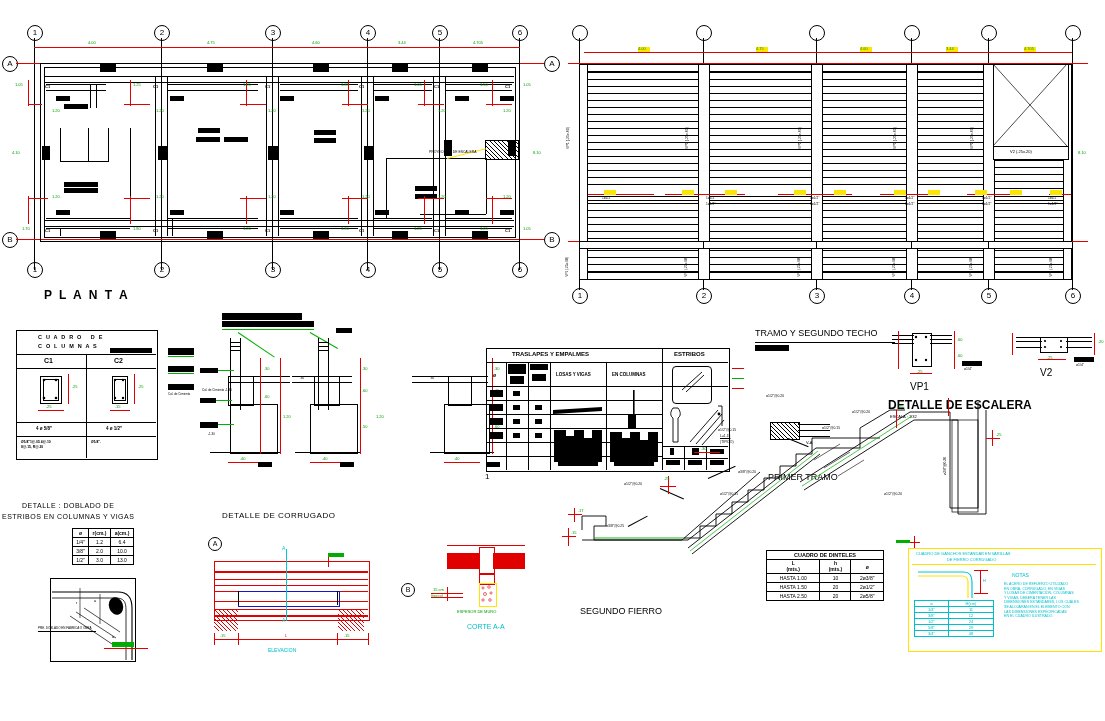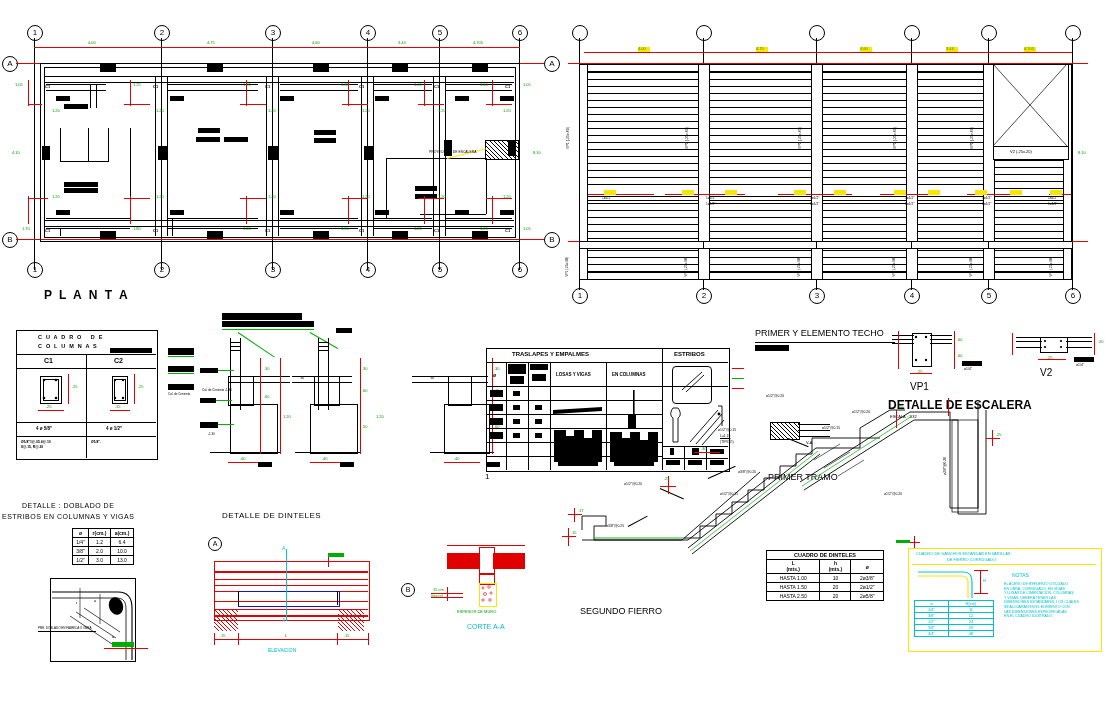--- a/index.html
+++ b/index.html
@@ -618,21 +618,21 @@
   <div class="txtB" style="left:-1px;top:124px;font-size:8px;">1</div>
 </div>
 
 <div class="abs" style="left:732px;top:368px;">
   <div class="lnR" style="left:0;top:0;width:12px;height:1px;"></div>
   <div class="lnG" style="left:0;top:10px;width:12px;height:1px;"></div>
   <div class="lnR" style="left:0;top:20px;width:12px;height:1px;"></div>
 </div>
 
 <div class="abs" style="left:750px;top:325px;width:355px;height:80px;">
-  <div class="txtB" style="left:5px;top:3px;font-size:9px;">PRIMER Y ELEMENTO TECHO</div>
+  <div class="txtB" style="left:5px;top:3px;font-size:9px;">TRAMO Y SEGUNDO TECHO</div>
   <div class="lnB" style="left:5px;top:17px;width:140px;height:1px;"></div>
   <div class="solid" style="left:5px;top:20px;width:34px;height:6px;"></div>
 
   <div class="boxB" style="left:162px;top:8px;width:18px;height:32px;"></div>
   <div class="lnB" style="left:142px;top:10px;width:22px;height:1px;"></div>
   <div class="lnB" style="left:142px;top:14px;width:22px;height:1px;"></div>
   <div class="lnB" style="left:142px;top:18px;width:22px;height:1px;"></div>
   <div class="lnB" style="left:180px;top:10px;width:22px;height:1px;"></div>
   <div class="lnB" style="left:180px;top:14px;width:22px;height:1px;"></div>
   <div class="lnB" style="left:180px;top:18px;width:22px;height:1px;"></div>
@@ -801,21 +801,21 @@
     <text x="62" y="60" font-size="4" fill="#000">a</text>
   </svg>
   <div class="txtB" style="left:38px;top:126px;font-size:3px;">PRE. DOBLADO EN FABRICA O OBRA</div>
   <div class="lnB" style="left:38px;top:131px;width:58px;height:1px;"></div>
   <div class="lnG" style="left:112px;top:142px;width:22px;height:5px;"></div>
   <div class="lnR" style="left:104px;top:148px;width:44px;height:1px;"></div>
   <div class="txtG" style="left:113px;top:142px;font-size:3.6px;">ESTRIBO</div>
 </div>
 
 <div class="abs" style="left:200px;top:505px;width:210px;height:150px;">
-  <div class="txtB" style="left:22px;top:6px;font-size:8px;letter-spacing:0.5px;">DETALLE    DE    DINTELES</div>
+  <div class="txtB" style="left:22px;top:6px;font-size:8px;letter-spacing:0.5px;">DETALLE    DE    CORRUGADO</div>
   <div class="bub" style="left:8px;top:32px;width:12px;height:12px;font-size:7px;line-height:11px;">A</div>
 
   <div class="boxR" style="left:14px;top:56px;width:154px;height:58px;"></div>
   <div class="lnR" style="left:14px;top:66px;width:154px;height:2px;"></div>
   <div class="lnR" style="left:14px;top:74px;width:154px;height:1px;"></div>
   <div class="lnR" style="left:14px;top:80px;width:154px;height:1px;"></div>
   <div class="lnR" style="left:14px;top:86px;width:154px;height:1px;"></div>
   <div class="lnR" style="left:14px;top:96px;width:154px;height:1px;"></div>
   <div class="lnR" style="left:14px;top:104px;width:154px;height:1px;"></div>
   <div class="lnR" style="left:14px;top:110px;width:154px;height:2px;"></div>

